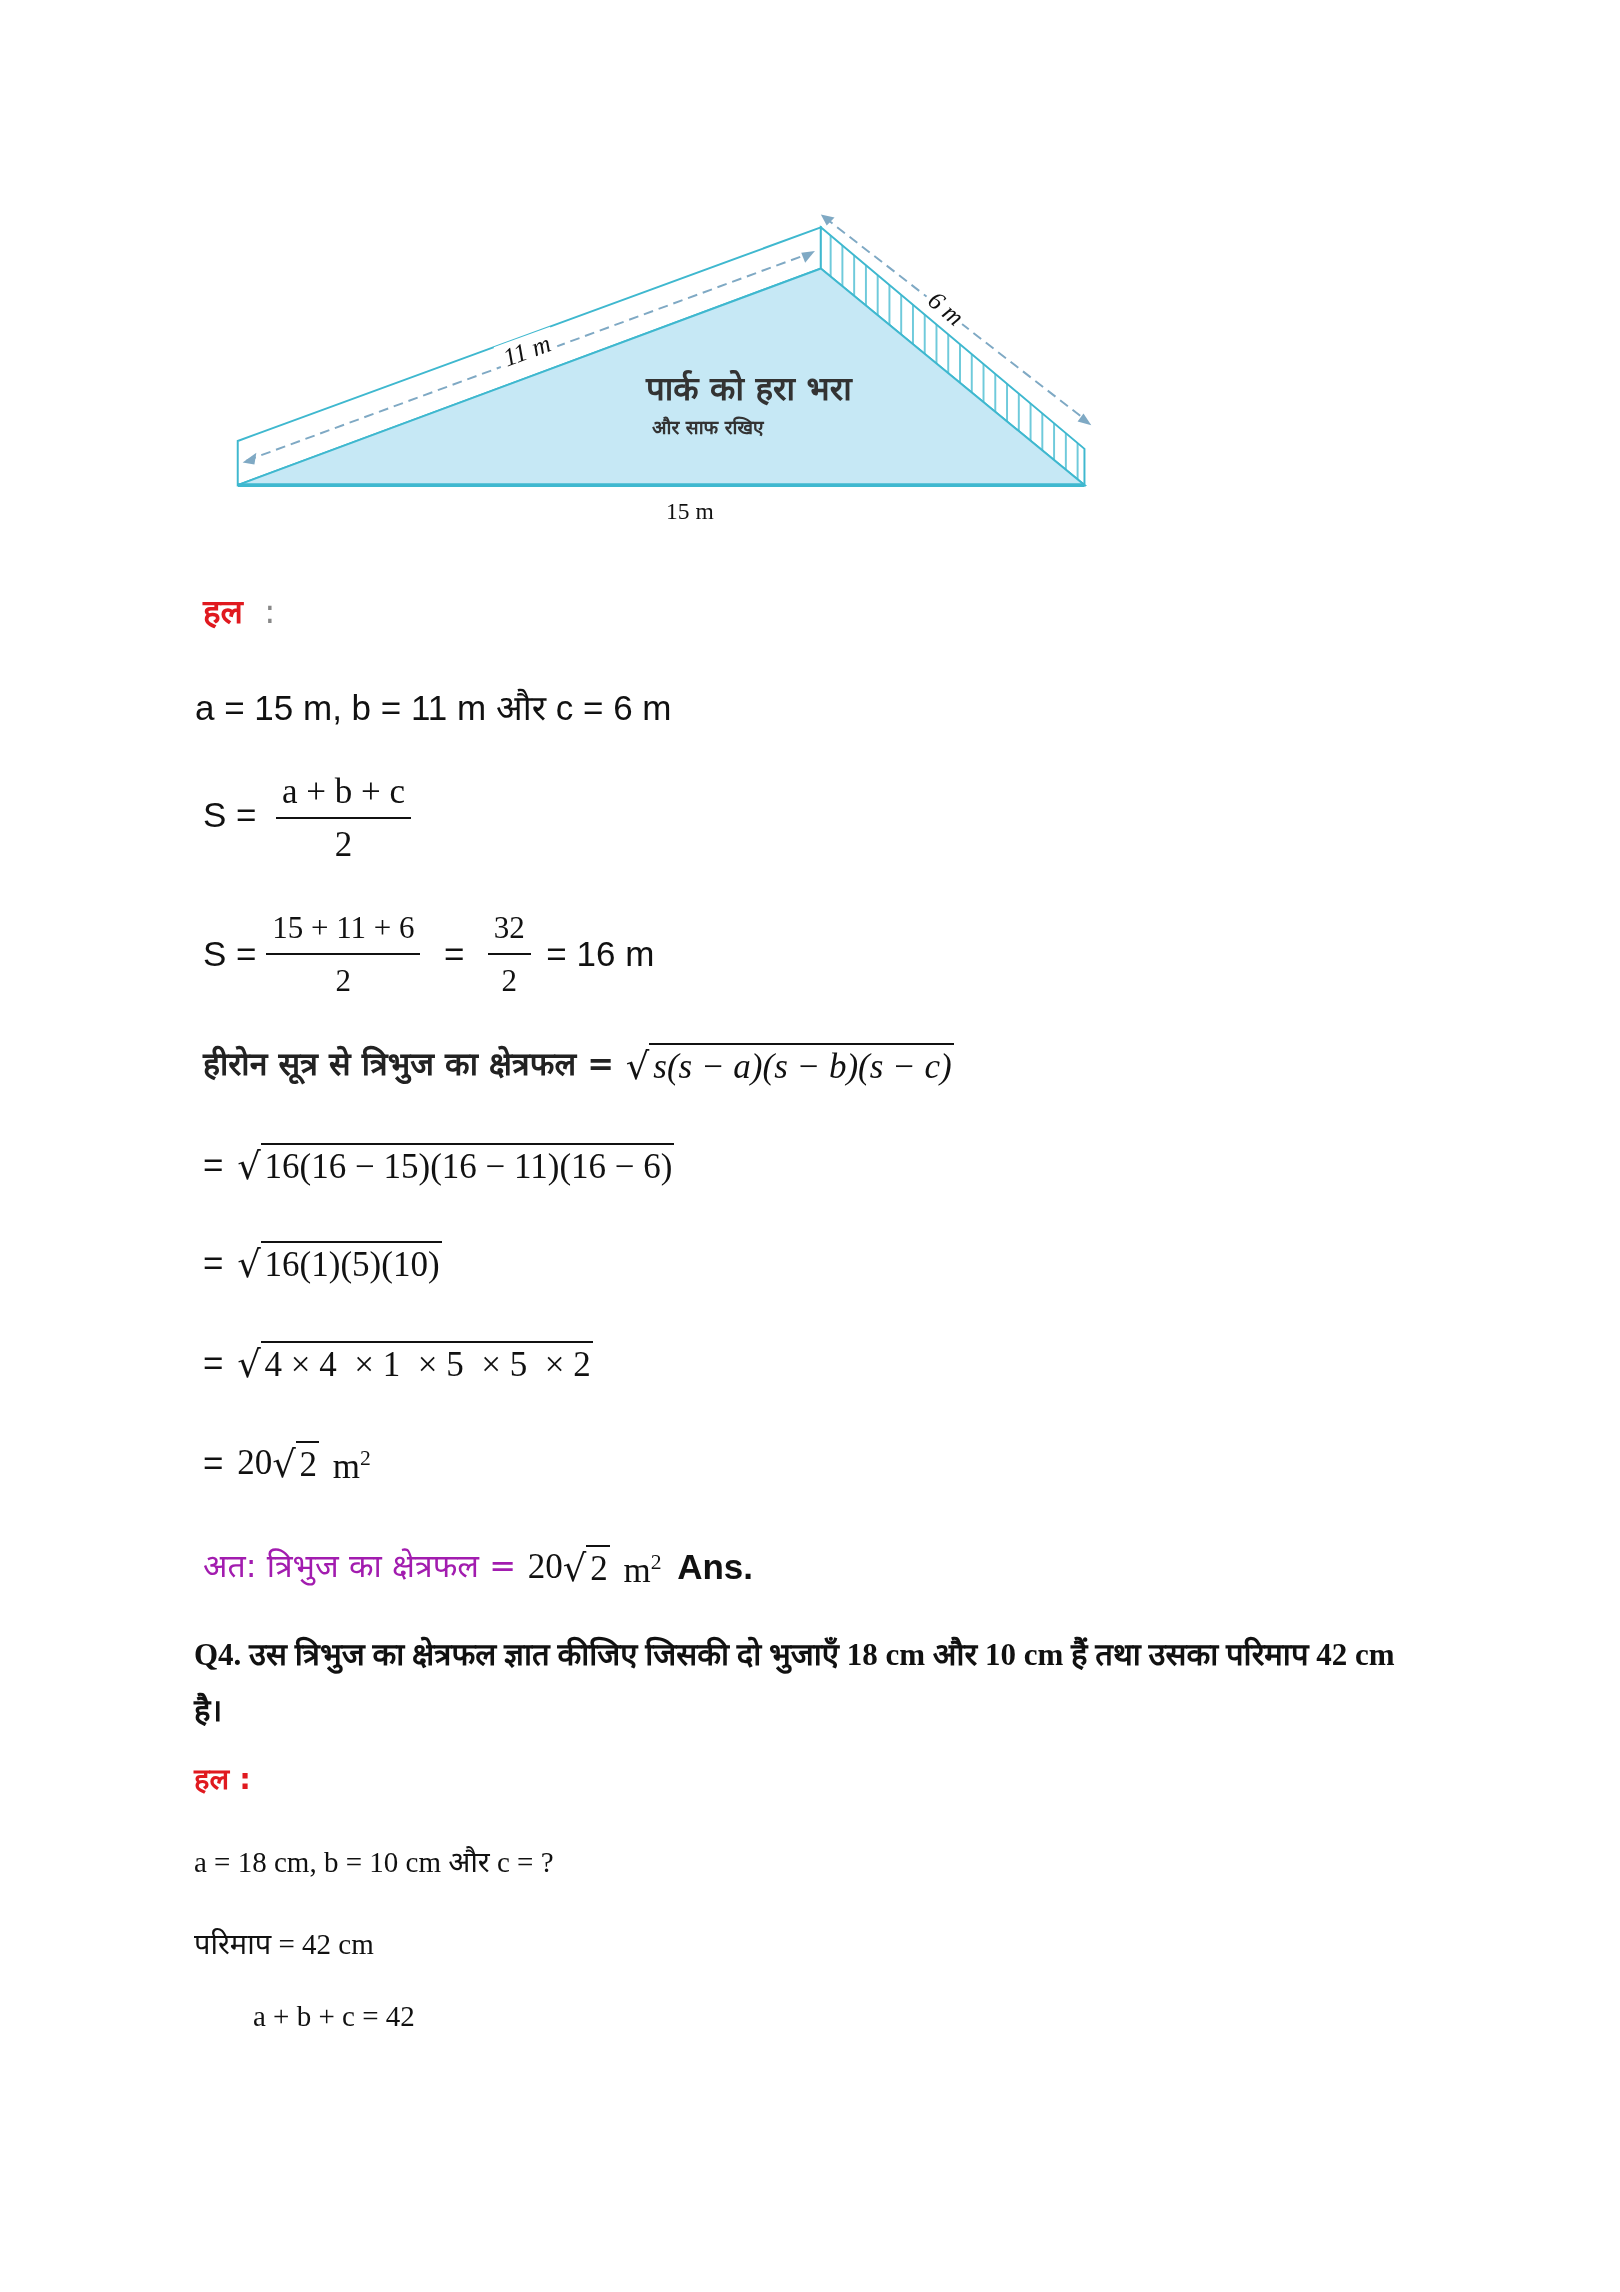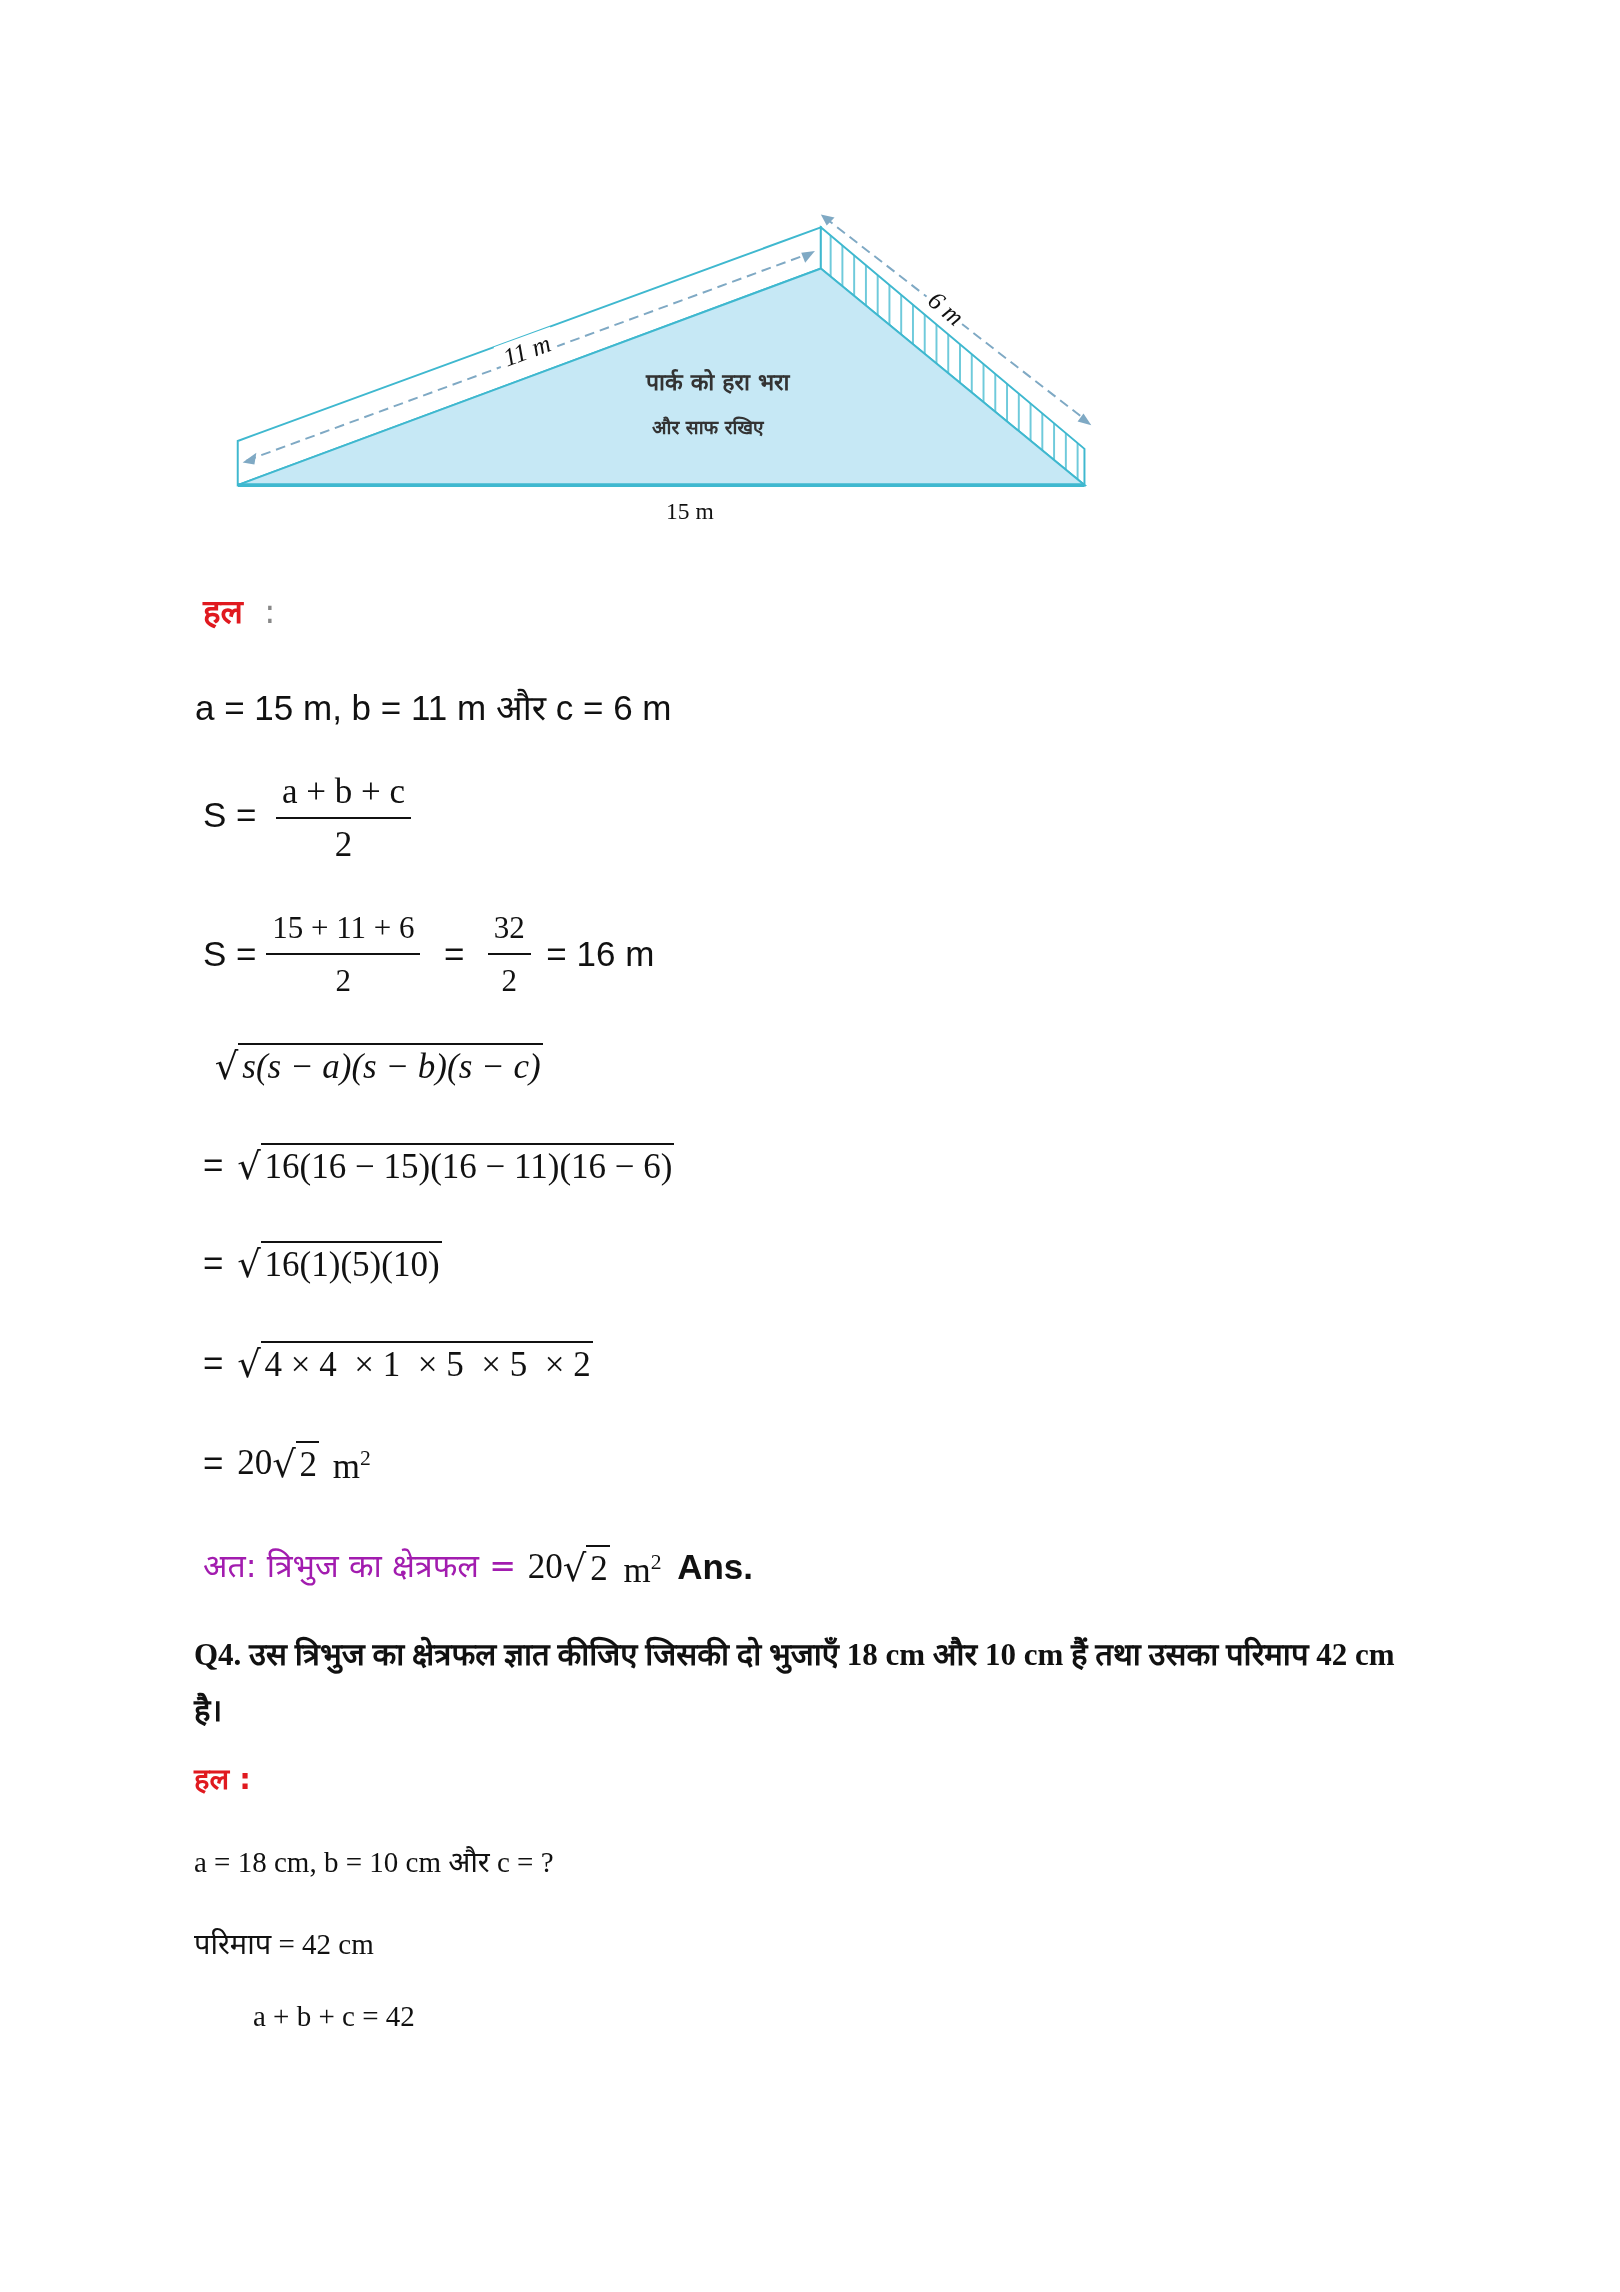--- a/index.html
+++ b/index.html
@@ -44,21 +44,21 @@
     <line x1="22" y1="270" x2="598" y2="58" stroke="#7fa9c4" stroke-width="2" stroke-dasharray="10,6"></line>
     <polygon points="18,272 32,262 30,274" fill="#7fa9c4"></polygon>
     <polygon points="602,56 588,58 592,68" fill="#7fa9c4"></polygon>
 
     <line x1="612" y1="22" x2="880" y2="230" stroke="#7fa9c4" stroke-width="2" stroke-dasharray="10,6"></line>
     <polygon points="884,234 870,230 876,222" fill="#7fa9c4"></polygon>
     <polygon points="608,19 622,22 614,30" fill="#7fa9c4"></polygon>
   </svg>
   <span class="abs serif ital" style="left:272px; top:140px; font-size:25.5px; transform:rotate(-20deg); background:#fff; padding:0 5.9px;">11 m</span>
   <span class="abs serif ital" style="left:698px; top:98px; font-size:25.5px; transform:rotate(40deg); background:#fff; padding:0 3.9px;">6 m</span>
-  <span class="abs hindi" style="left:421px; top:169px; font-size:23px; font-weight:bold; color:#333;">पार्क को हरा भरा</span>
+  <span class="abs hindi" style="left:421px; top:169px; font-size:33px; font-weight:bold; color:#333;">पार्क को हरा भरा</span>
   <span class="abs hindi" style="left:427px; top:218px; font-size:19px; font-weight:bold; color:#333;">और साफ रखिए</span>
   <span class="abs serif" style="left:441px; top:302px; font-size:23.5px;">15 m</span>
 </div>
 
 <div class="abs hindi red" style="left:203px; top:588px; font-size:33px;">
   <span>हल</span>
   <span style="color:#888; font-weight:normal; margin-left:9.8px;">:</span>
 </div>
 
 <div class="abs sans line" style="left:195px; top:688px;">a = 15 m, b = 11 m और c = 6 m</div>
@@ -79,20 +79,21 @@
   </span>
   <span style="margin:0 13.7px;">=</span>
   <span class="frac math" style="font-size:31px;">
     <span class="num">32</span>
     <span class="den">2</span>
   </span>
   <span style="margin-left:5.9px;">= 16  m</span>
 </div>
 
 <div class="abs line" style="left:203px; top:1043px; display:flex; align-items:center;">
+  <span class="hindi" style="font-weight:bold; font-size:32px; color:#222;">हीरोन सूत्र से त्रिभुज का क्षेत्रफल =</span>
   <span class="sqrt math" style="margin-left:11.8px;">
     <span class="rad">√</span>
     <span class="under ital">s(s − a)(s − b)(s − c)</span>
   </span>
 </div>
 
 <div class="abs line" style="left:203px; top:1143px; display:flex; align-items:center;">
   <span class="sans" style="margin-right:13.7px;">=</span>
   <span class="sqrt math">
     <span class="rad">√</span>

